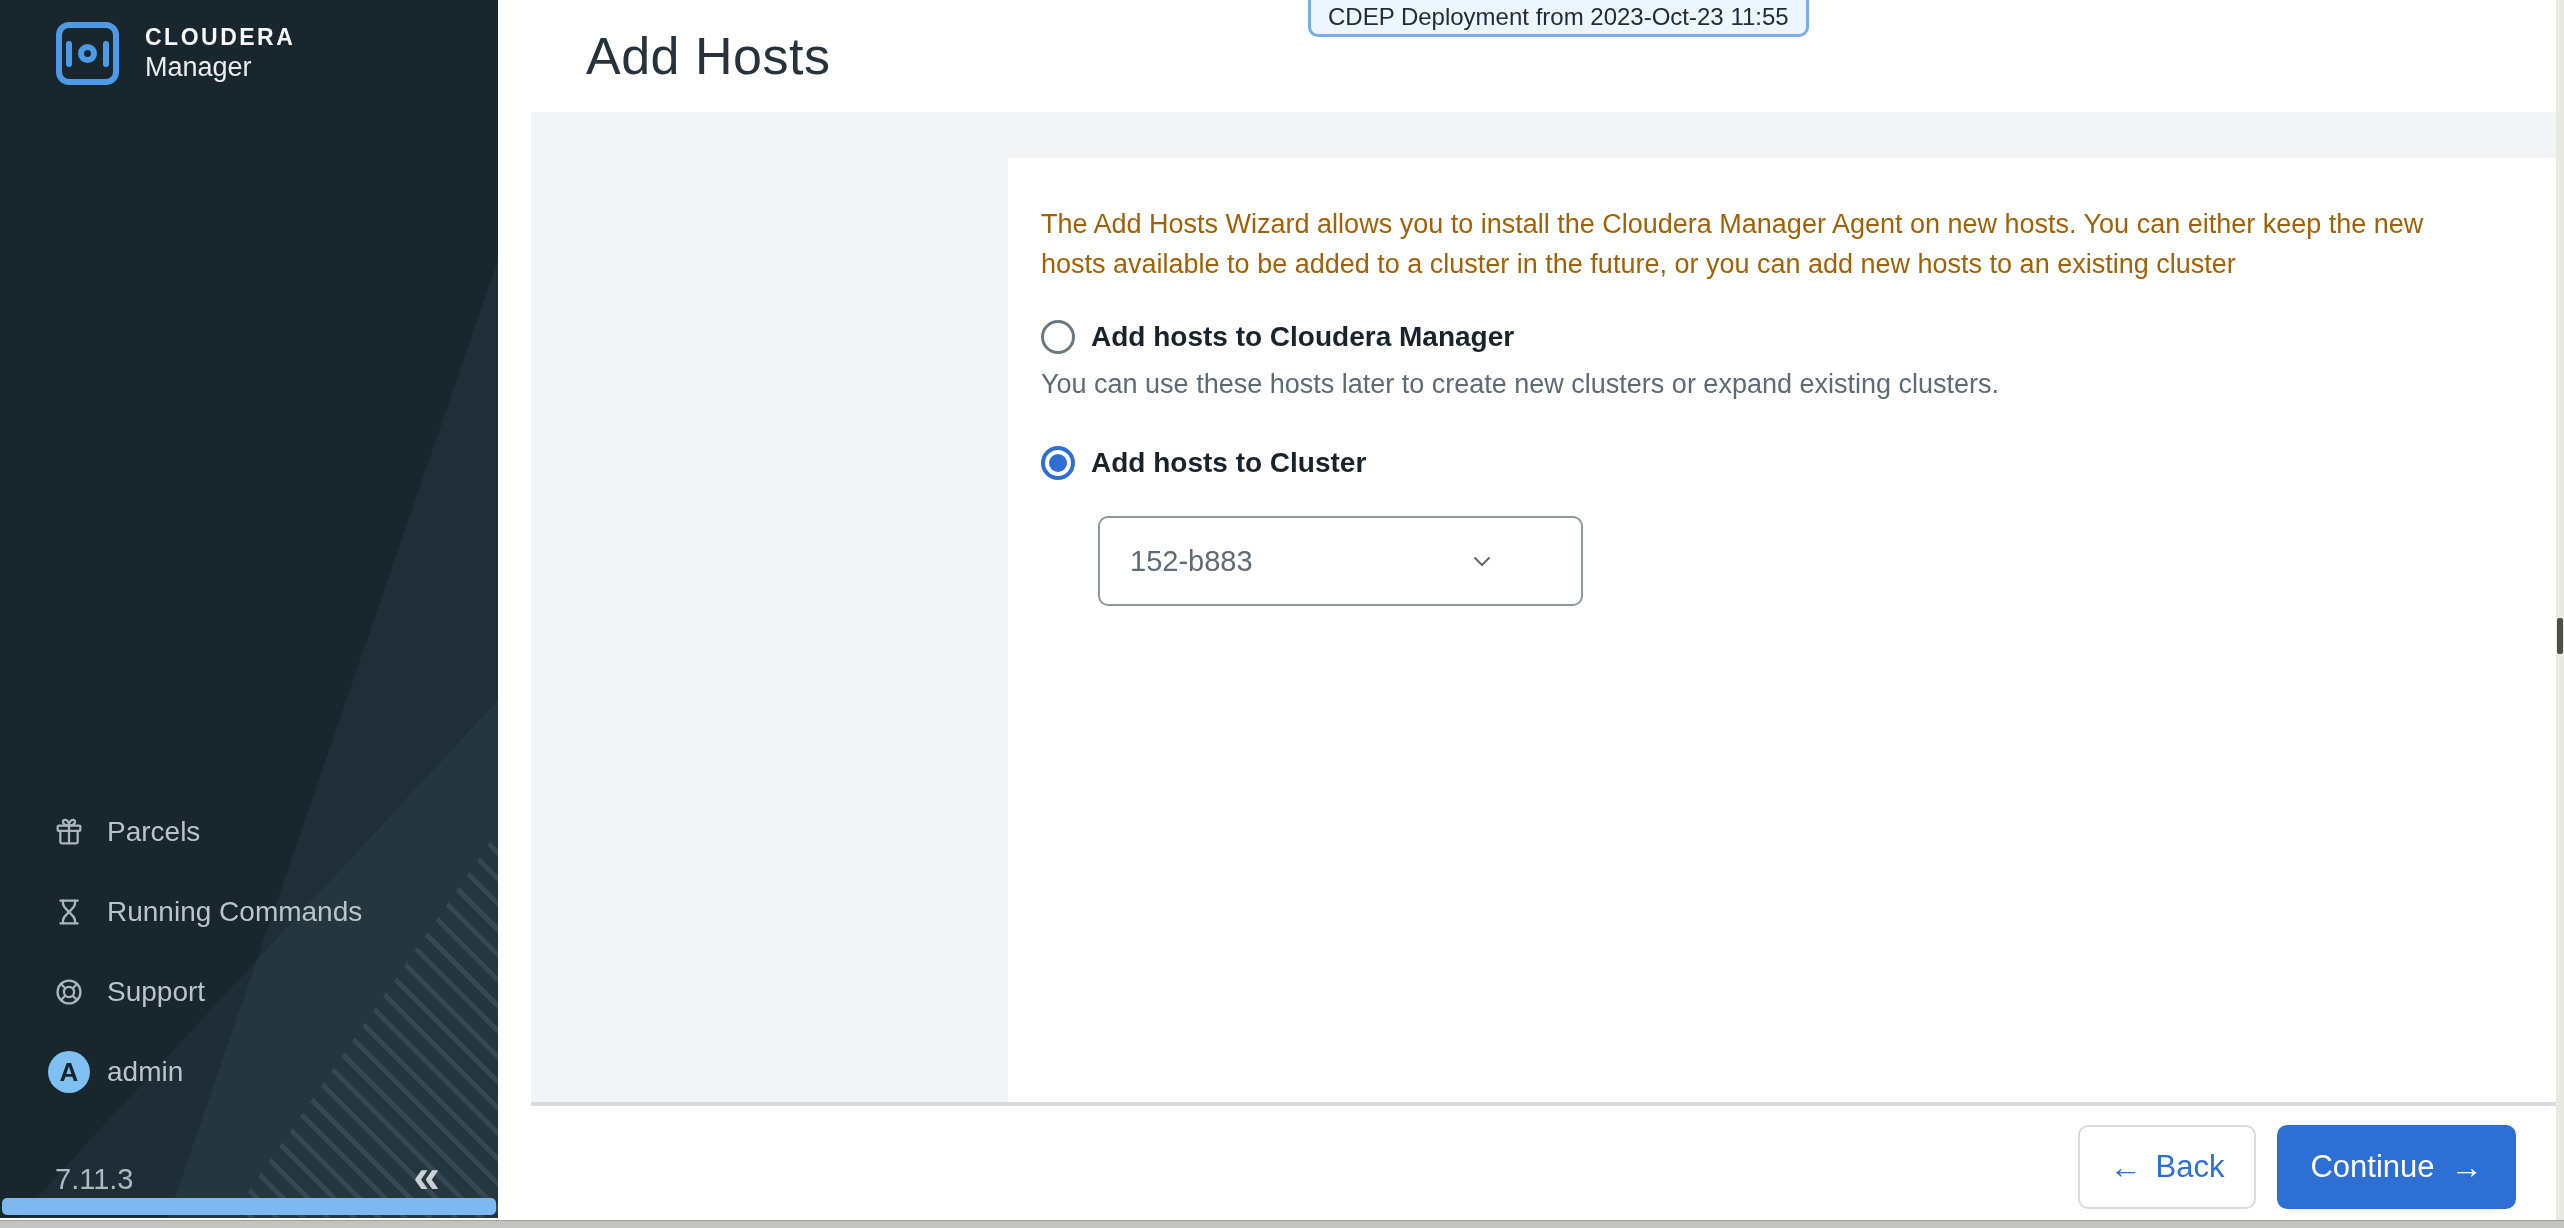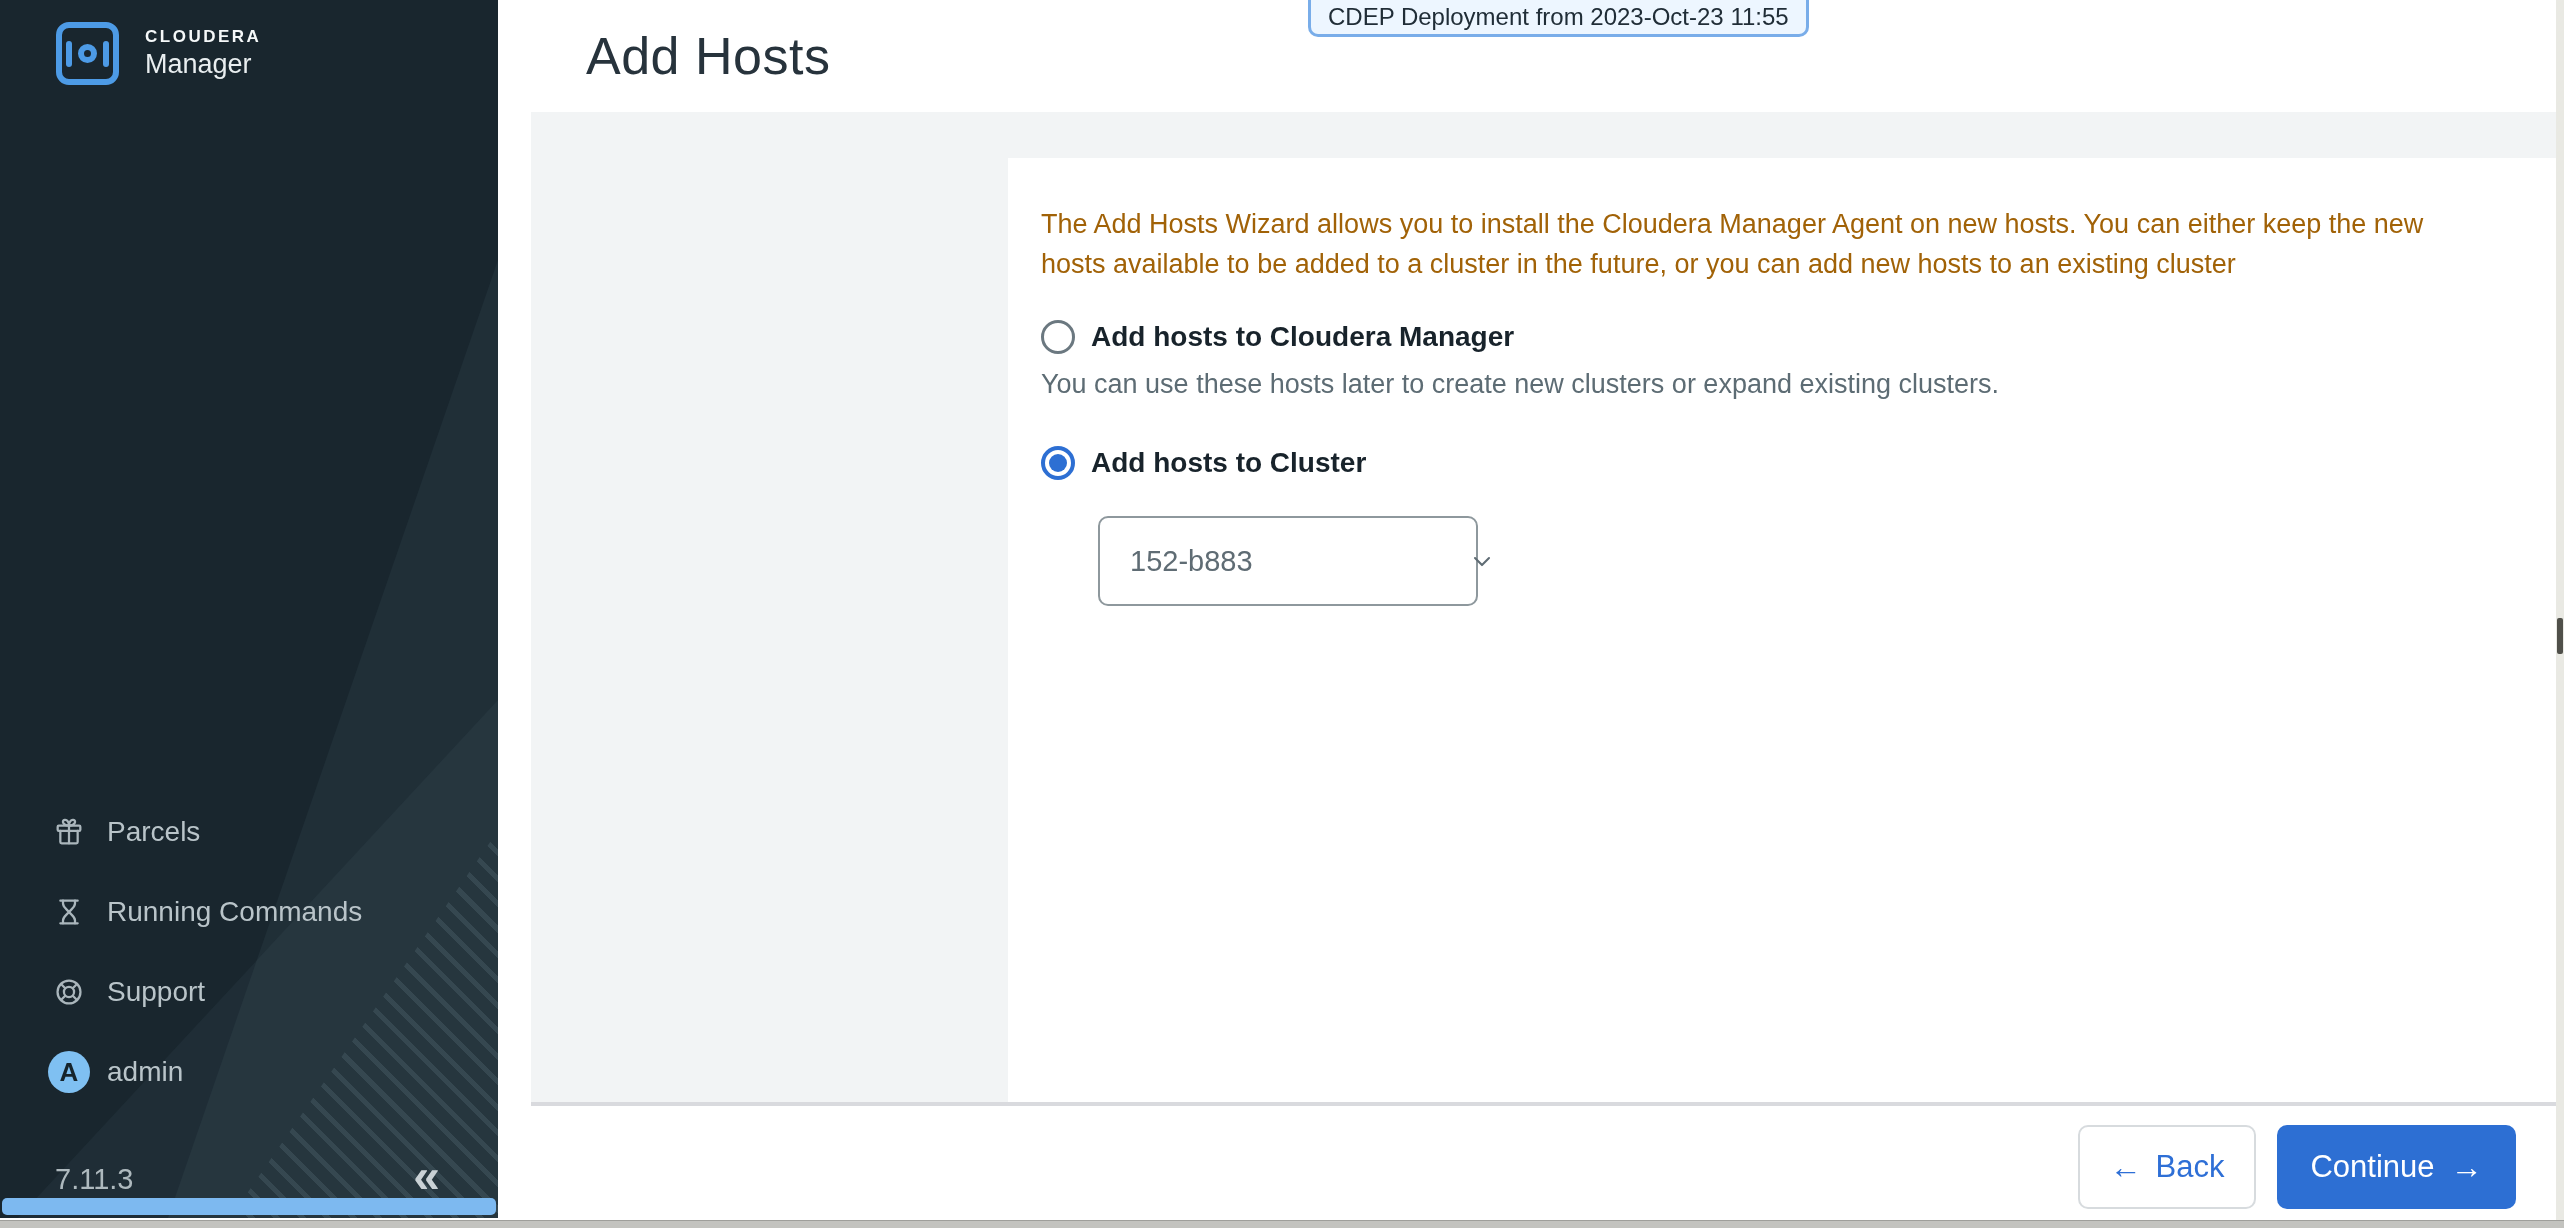--- a/index.html
+++ b/index.html
@@ -6,21 +6,21 @@
   html,body { width:2564px; height:1228px; overflow:hidden; font-family:"Liberation Sans", sans-serif; background:#fff; }
   .app { display:flex; width:2564px; height:1228px; position:relative; }
 
   
   .sidebar { position:relative; width:498px; height:1218px; background:#19262e; flex:0 0 498px; overflow:hidden; }
   .brand { display:flex; align-items:center; gap:26px; padding:22px 0 0 56px; position:relative; z-index:3; }
   .logo-box { width:63px; height:63px; border:6px solid #4d9be6; border-radius:13px; display:flex; align-items:center; justify-content:center; gap:6px; flex:0 0 63px; }
   .logo-bar { width:6px; height:26px; background:#4d9be6; border-radius:3px; }
   .logo-dot { width:19px; height:19px; border:6px solid #4d9be6; border-radius:50%; }
   .brand-text { display:flex; flex-direction:column; line-height:1.1; }
-  .brand-top { color:#f5f8f9; font-size:17px; font-weight:bold; letter-spacing:2.5px; }
+  .brand-top { color:#f5f8f9; font-size:23px; font-weight:bold; letter-spacing:2.5px; }
   .brand-bottom { color:#e9eef0; font-size:27px; font-weight:400; margin-top:3px; }
 
   .deco-band { position:absolute; right:0; top:260px; width:330px; height:958px; background:rgba(130,165,180,0.07); clip-path:polygon(100% 0, 100% 100%, 0 100%); z-index:1; }
   .deco-band2 { position:absolute; right:0; top:700px; width:480px; height:518px; background:rgba(130,165,180,0.06); clip-path:polygon(100% 0, 100% 100%, 0 100%); z-index:1; }
   .deco-hatch { position:absolute; left:230px; top:820px; width:270px; height:398px;
     background:repeating-linear-gradient(45deg, transparent 0 13px, rgba(158,190,203,0.13) 13px 18px);
     clip-path:polygon(0 100%, 100% 2%, 100% 100%); z-index:2; }
 
   .nav { position:absolute; left:0; bottom:106px; width:100%; z-index:3; }
   .nav-item { display:flex; align-items:center; height:80px; padding-left:53px; cursor:pointer; }
@@ -49,21 +49,21 @@
   .intro { max-width:1452px; font-size:27px; line-height:40px; color:#a16207; }
 
   .option-row { display:flex; align-items:center; margin-top:36px; }
   .radio { width:34px; height:34px; border-radius:50%; flex:0 0 34px; background:#fff; border:3px solid #6b7880; cursor:pointer; position:relative; }
   .radio.checked { border:4px solid #2d6fd3; }
   .radio.checked::after { content:""; position:absolute; left:50%; top:50%; width:18px; height:18px; margin:-9px 0 0 -9px; border-radius:50%; background:#2d6fd3; }
   .option-label { font-size:28px; font-weight:bold; color:#18232b; margin-left:16px; cursor:pointer; }
   .option-desc { font-size:27px; line-height:40px; color:#5d6c74; margin-top:10px; }
 
   .select-wrap { margin:36px 0 0 57px; position:relative; width:420px; }
-  .cluster-select { width:380px; height:90px; border:2px solid #8e989d; border-radius:10px; background:#fff;
+  .cluster-select { width:485px; height:90px; border:2px solid #8e989d; border-radius:10px; background:#fff;
     font-size:29px; color:#5f6c74; padding-left:30px; display:flex; align-items:center; cursor:pointer; }
   .select-chevron { position:absolute; right:22px; top:50%; margin-top:-14px; width:28px; height:28px; color:#5f6c74; }
 
   .footer { height:126px; background:#fff; border-top:4px solid #d9dade; display:flex; align-items:center; justify-content:flex-end; gap:21px; padding-right:48px; }
   .btn { height:84px; border-radius:10px; font-size:31px; display:flex; align-items:center; justify-content:center; cursor:pointer; font-family:"Liberation Sans", sans-serif; }
   .btn-back { width:178px; background:#fff; border:2px solid #d7dbde; color:#2e6fd6; gap:14px; }
   .btn-continue { width:239px; background:#2d6fd3; border:none; color:#fff; gap:16px; }
   .btn .arrow { font-size:32px; line-height:1; }
 
   

